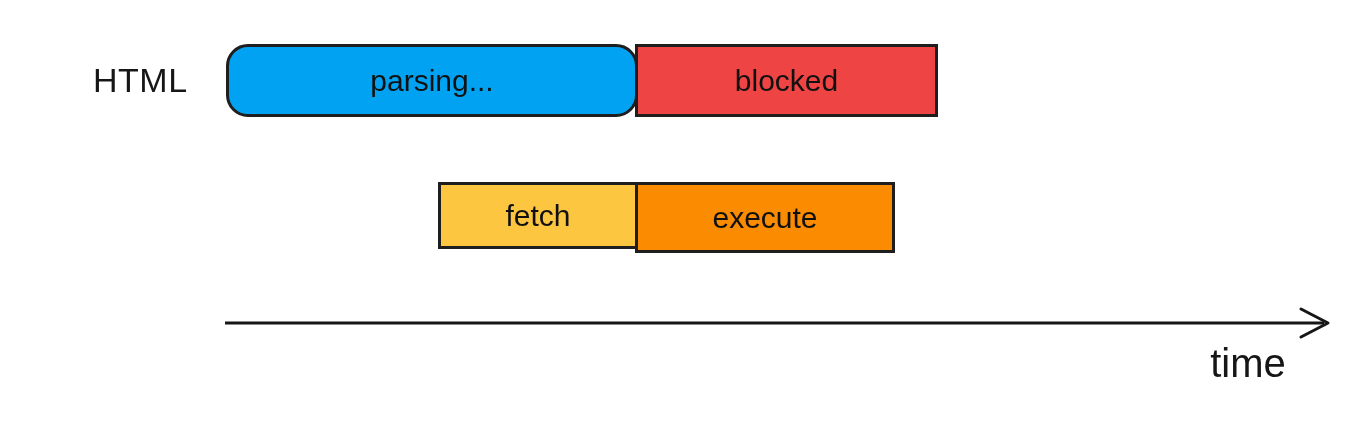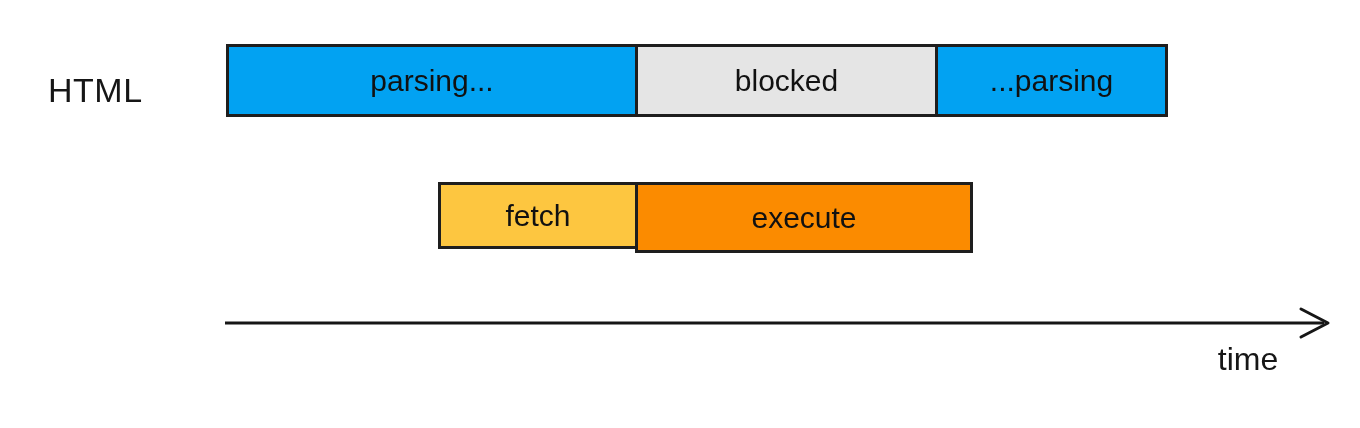--- a/index.html
+++ b/index.html
@@ -41,42 +41,39 @@
     width: 1360px;
     height: 428px;
     pointer-events: none;
   }
   #time-label {
     position: absolute;
     left: 1210px;
     top: 341px;
     width: 76px;
     text-align: center;
-    font-size: 32px;
+    font-size: 40px;
     color: #161616;
   }
 </style>
 </head>
 <body>
 
 <div id="canvas" style="background: rgb(255, 255, 255); --border-color: #1e1e1e;">
   <svg id="axis-svg" xmlns="http://www.w3.org/2000/svg">
     <line id="axis-line" stroke="#161616" stroke-width="3" x1="225" y1="323" x2="1324" y2="323"></line>
     <path id="axis-arrowhead" fill="none" stroke="#161616" stroke-width="3" stroke-linecap="round" stroke-linejoin="round" d="M 1301 309 L 1328 323 L 1301 337"></path>
   </svg>
   <div id="time-label" style="color: rgb(22, 22, 22);">time</div>
-<div class="row-label" style="top: 54px; height: 73px;">HTML</div>
-    <div class="segment" style="left: 226px; width: 412px; top: 44px; height: 73px; background: rgb(2, 162, 242);">
+<div class="row-label" style="top: 44px; height: 73px; margin-left: 45px;">HTML</div>
+    <div class="segment" style="left: 226px; width: 412px; top: 44px; height: 73px; background: rgb(2, 162, 242); border-radius: 22px;">
       <span>parsing...</span>
     </div>
-    <div class="segment" style="left: 635px; width: 303px; top: 44px; height: 73px; background: #e5e5e5;">
+    <div class="segment" style="left: 635px; width: 303px; top: 44px; height: 73px; background: #ef4444;">
       <span>blocked</span>
-    </div>
-    <div class="segment" style="left: 935px; width: 233px; top: 44px; height: 73px; background: rgb(2, 162, 242);">
-      <span>...parsing</span>
     </div>
     <div class="segment" style="left: 438px; width: 200px; top: 182px; height: 67px; background: rgb(253, 198, 64);">
       <span>fetch</span>
     </div>
-    <div class="segment" style="left: 635px; width: 338px; top: 182px; height: 71px; background: rgb(251, 139, 0);">
+    <div class="segment" style="left: 635px; width: 260px; top: 182px; height: 71px; background: rgb(251, 139, 0);">
       <span>execute</span>
     </div>
   </div>
 
 </body></html>

